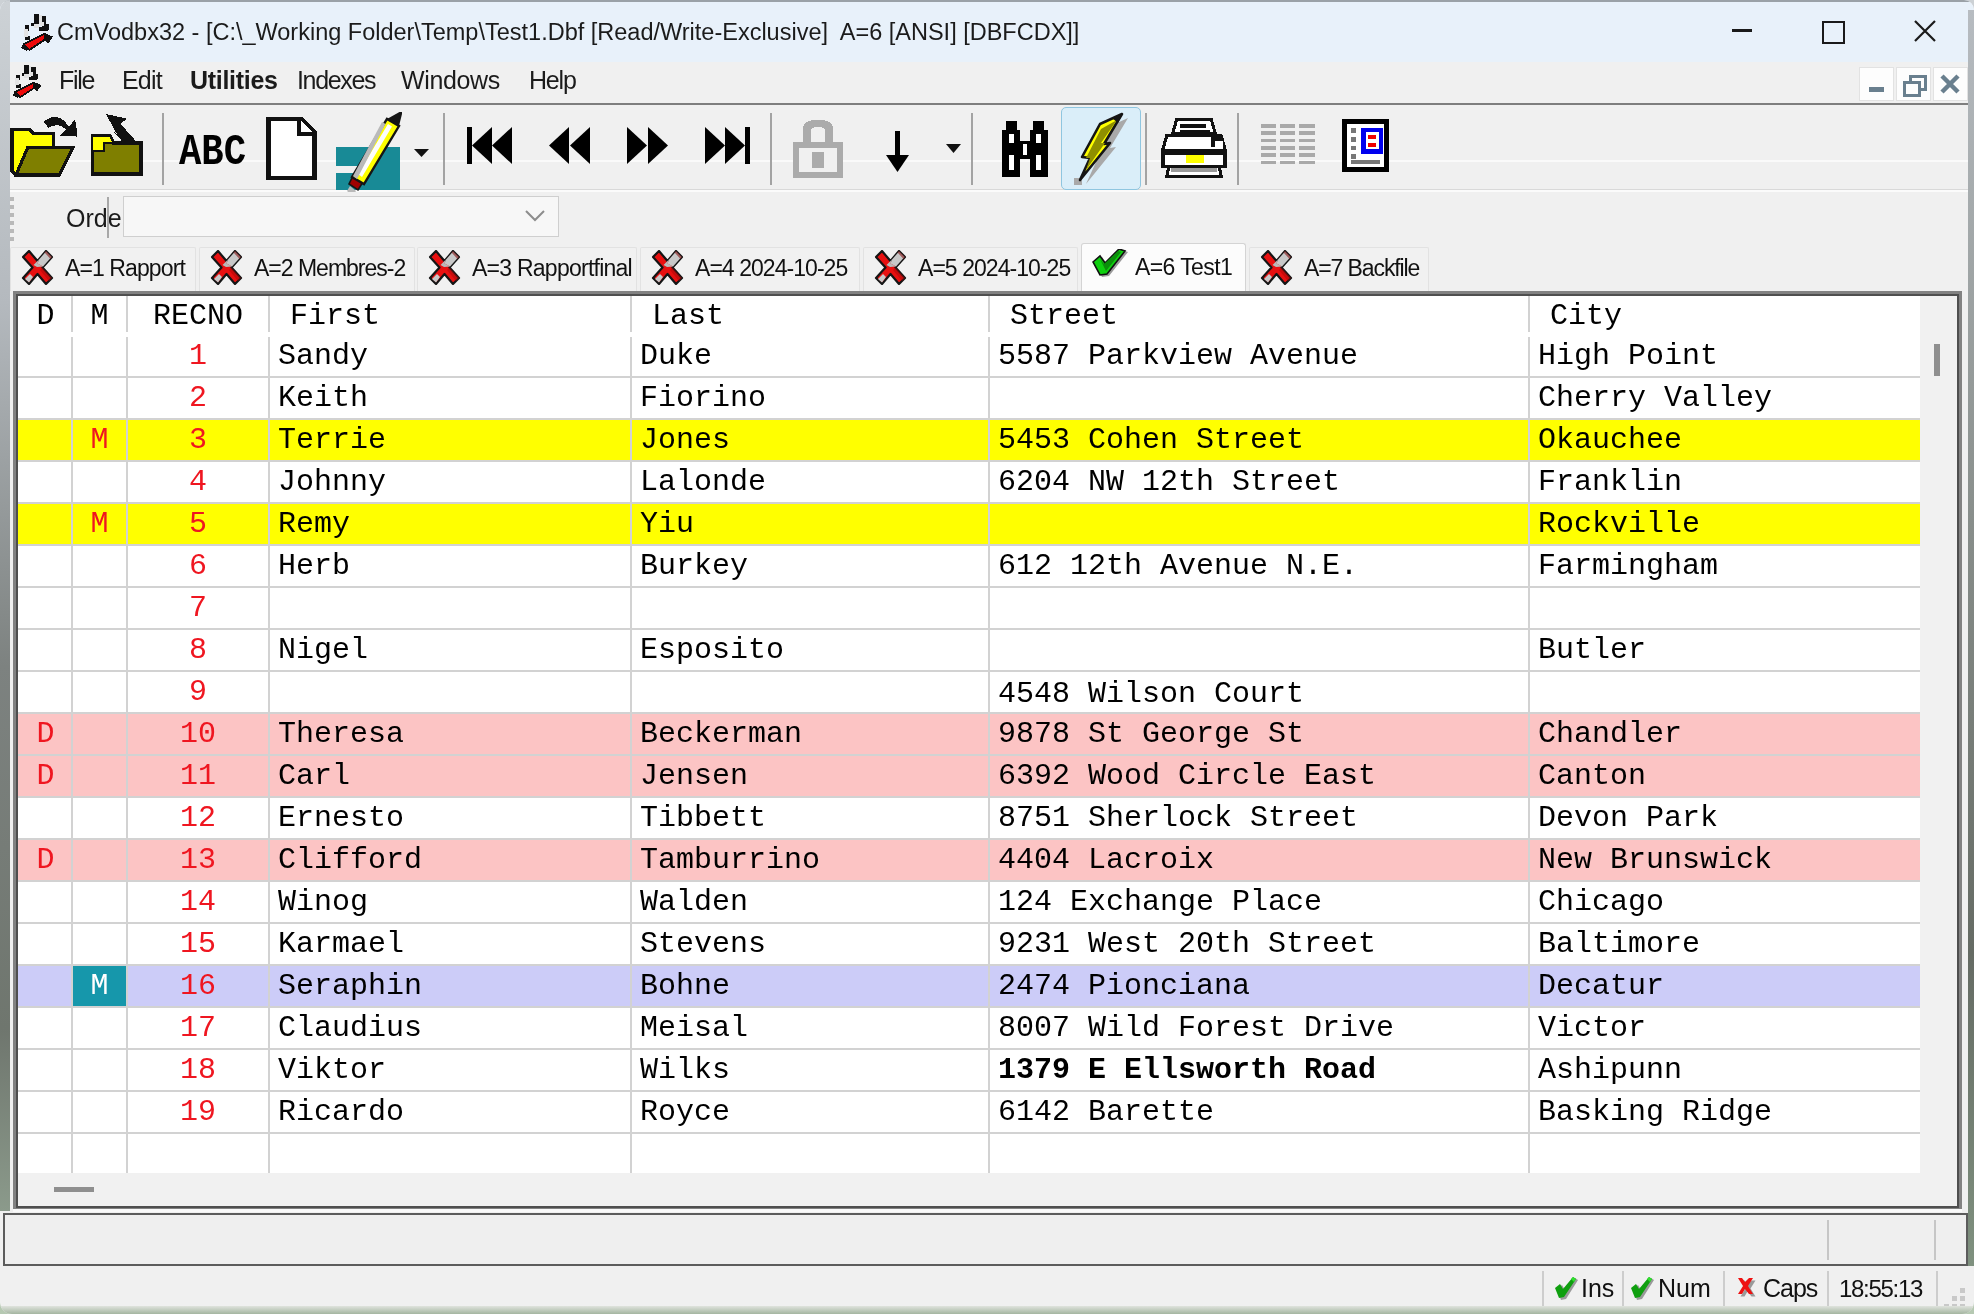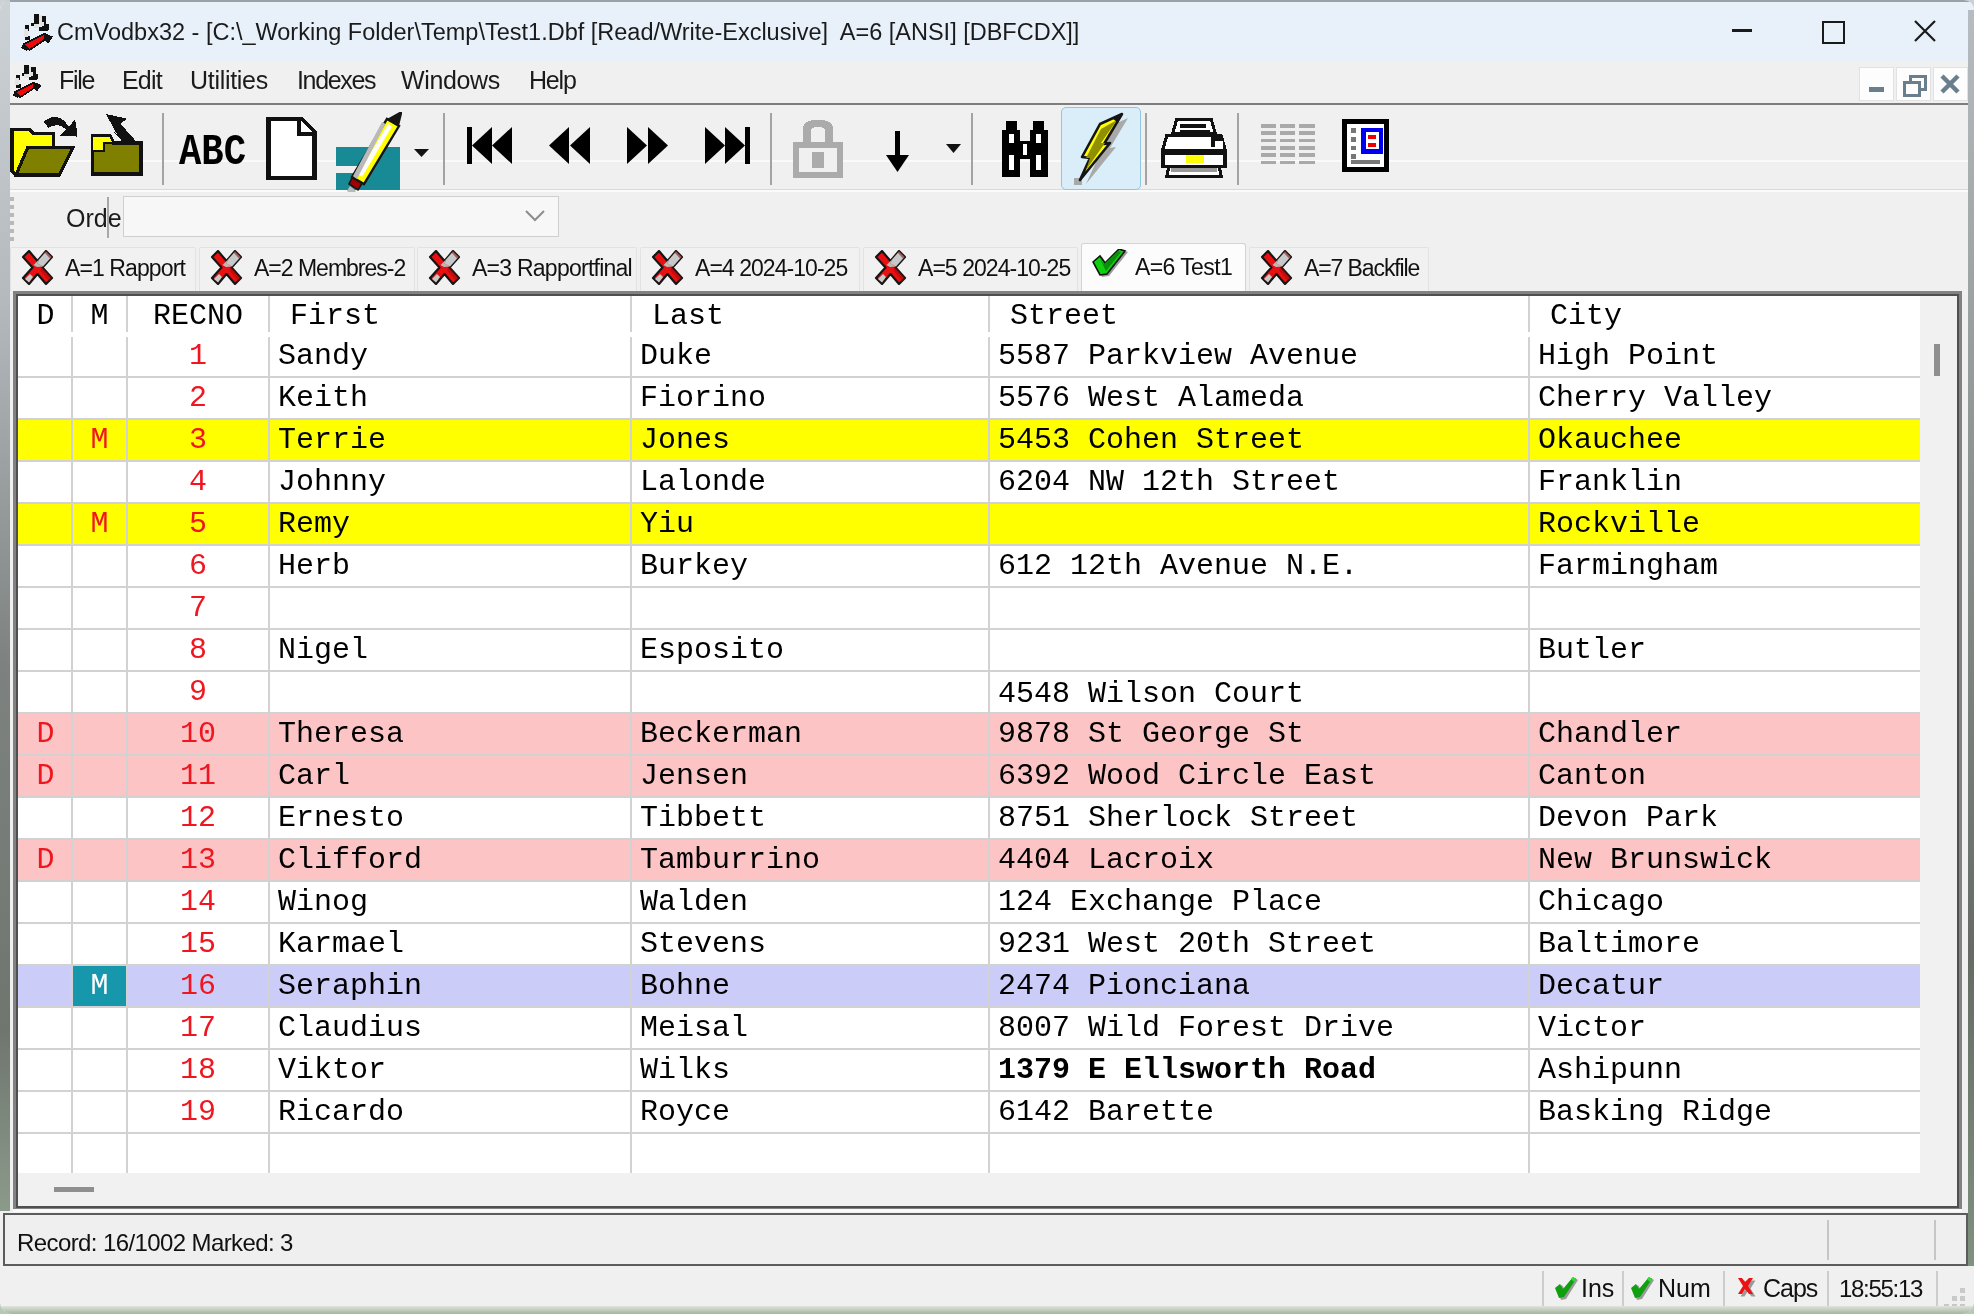--- a/index.html
+++ b/index.html
@@ -57,21 +57,21 @@
         <rect x="21" y="9" width="4" height="5"></rect>
 <rect x="15" y="12" width="5" height="4"></rect>
         <rect x="4" y="17" width="4" height="8"></rect>
 </g>
 <polygon points="4,33 26,22 31,25 10,39" fill="#ee0a0a" stroke="#111" stroke-width="2"></polygon>
 <polygon points="26,21 35,25 30,32 25,28" fill="#111"></polygon>
 <polygon points="3,33 9,38 7,40 1,37" fill="#111"></polygon>
 </svg>
 <div class="a" style="left:59px;top:62px;height:41px;line-height:37px;font-size:25px;letter-spacing:-1.3px;color:#1b1b1b;">File</div>
 <div class="a" style="left:122px;top:62px;height:41px;line-height:37px;font-size:25px;letter-spacing:-0.8px;color:#1b1b1b;">Edit</div>
-<div class="a" style="left:190px;top:62px;height:41px;line-height:37px;font-size:25px;letter-spacing:-0.3px;color:#1b1b1b;">Utilities</div>
+<div class="a" style="left:190px;top:62px;height:41px;line-height:37px;font-size:25px;letter-spacing:-0.3px;color:#1b1b1b;font-weight:bold;">Utilities</div>
 <div class="a" style="left:297px;top:62px;height:41px;line-height:37px;font-size:25px;letter-spacing:-1.35px;color:#1b1b1b;">Indexes</div>
 <div class="a" style="left:401px;top:62px;height:41px;line-height:37px;font-size:25px;letter-spacing:-0.35px;color:#1b1b1b;">Windows</div>
 <div class="a" style="left:529px;top:62px;height:41px;line-height:37px;font-size:25px;letter-spacing:-1.2px;color:#1b1b1b;">Help</div>
 <div class="a" style="left:1859px;top:67px;width:33px;height:32px;background:#fdfdfd;border:1px solid #e2e2e2;">
       <div class="a" style="left:9px;top:19px;width:15px;height:5px;background:#697f8e;"></div>
     </div>
 <div class="a" style="left:1896px;top:67px;width:33px;height:32px;background:#fdfdfd;border:1px solid #e2e2e2;">
       <div class="a" style="left:12px;top:7px;width:12px;height:10px;border:3px solid #697f8e;"></div>
       <div class="a" style="left:6px;top:13px;width:12px;height:10px;border:3px solid #697f8e;background:#fdfdfd;"></div>
     </div>
@@ -347,21 +347,20 @@
 <div class="a mono" style="left:1010px;top:296px;height:40px;line-height:41px;font-size:30px;color:#000;white-space:pre;">Street</div>
 <div class="a mono" style="left:1550px;top:296px;height:40px;line-height:41px;font-size:30px;color:#000;white-space:pre;">City</div>
 <div class="a mono" style="left:128px;top:336px;height:40px;line-height:41px;font-size:30px;color:#ef1620;width:140px;text-align:center;white-space:pre;">1</div>
 <div class="a mono" style="left:278px;top:336px;height:40px;line-height:41px;font-size:30px;color:#000;white-space:pre;">Sandy</div>
 <div class="a mono" style="left:640px;top:336px;height:40px;line-height:41px;font-size:30px;color:#000;white-space:pre;">Duke</div>
 <div class="a mono" style="left:998px;top:336px;height:40px;line-height:41px;font-size:30px;color:#000;white-space:pre;">5587 Parkview Avenue</div>
 <div class="a mono" style="left:1538px;top:336px;height:40px;line-height:41px;font-size:30px;color:#000;white-space:pre;">High Point</div>
 <div class="a mono" style="left:128px;top:378px;height:40px;line-height:41px;font-size:30px;color:#ef1620;width:140px;text-align:center;white-space:pre;">2</div>
 <div class="a mono" style="left:278px;top:378px;height:40px;line-height:41px;font-size:30px;color:#000;white-space:pre;">Keith</div>
 <div class="a mono" style="left:640px;top:378px;height:40px;line-height:41px;font-size:30px;color:#000;white-space:pre;">Fiorino</div>
-<div class="a mono" style="left:998px;top:378px;height:40px;line-height:41px;font-size:30px;color:#000;white-space:pre;">5576 West Alameda</div>
 <div class="a mono" style="left:1538px;top:378px;height:40px;line-height:41px;font-size:30px;color:#000;white-space:pre;">Cherry Valley</div>
 <div class="a mono" style="left:128px;top:420px;height:40px;line-height:41px;font-size:30px;color:#ef1620;width:140px;text-align:center;white-space:pre;">3</div>
 <div class="a mono" style="left:73px;top:420px;height:40px;line-height:41px;font-size:30px;color:#ef1620;width:53px;text-align:center;white-space:pre;">M</div>
 <div class="a mono" style="left:278px;top:420px;height:40px;line-height:41px;font-size:30px;color:#000;white-space:pre;">Terrie</div>
 <div class="a mono" style="left:640px;top:420px;height:40px;line-height:41px;font-size:30px;color:#000;white-space:pre;">Jones</div>
 <div class="a mono" style="left:998px;top:420px;height:40px;line-height:41px;font-size:30px;color:#000;white-space:pre;">5453 Cohen Street</div>
 <div class="a mono" style="left:1538px;top:420px;height:40px;line-height:41px;font-size:30px;color:#000;white-space:pre;">Okauchee</div>
 <div class="a mono" style="left:128px;top:462px;height:40px;line-height:41px;font-size:30px;color:#ef1620;width:140px;text-align:center;white-space:pre;">4</div>
 <div class="a mono" style="left:278px;top:462px;height:40px;line-height:41px;font-size:30px;color:#000;white-space:pre;">Johnny</div>
 <div class="a mono" style="left:640px;top:462px;height:40px;line-height:41px;font-size:30px;color:#000;white-space:pre;">Lalonde</div>
@@ -435,21 +434,20 @@
 <div class="a mono" style="left:1538px;top:1050px;height:40px;line-height:41px;font-size:30px;color:#000;white-space:pre;">Ashipunn</div>
 <div class="a mono" style="left:128px;top:1092px;height:40px;line-height:41px;font-size:30px;color:#ef1620;width:140px;text-align:center;white-space:pre;">19</div>
 <div class="a mono" style="left:278px;top:1092px;height:40px;line-height:41px;font-size:30px;color:#000;white-space:pre;">Ricardo</div>
 <div class="a mono" style="left:640px;top:1092px;height:40px;line-height:41px;font-size:30px;color:#000;white-space:pre;">Royce</div>
 <div class="a mono" style="left:998px;top:1092px;height:40px;line-height:41px;font-size:30px;color:#000;white-space:pre;">6142 Barette</div>
 <div class="a mono" style="left:1538px;top:1092px;height:40px;line-height:41px;font-size:30px;color:#000;white-space:pre;">Basking Ridge</div>
 <div class="a" style="left:13px;top:1209px;width:1949px;height:3px;background:#fafafa;"></div>
 <div class="a" style="left:3px;top:1213px;width:1965px;height:53px;background:#efefef;border:2.5px solid #5c5c5c;box-sizing:border-box;"></div>
 <div class="a" style="left:1827px;top:1220px;width:2px;height:40px;background:#c6c6c6;"></div>
 <div class="a" style="left:1934px;top:1220px;width:2px;height:40px;background:#c6c6c6;"></div>
-<div class="a" style="left:17px;top:1219px;height:46px;line-height:47px;font-size:24px;letter-spacing:-0.6px;color:#111;">Record: 16/1002 Marked: 3</div>
 <div class="a" style="left:1542px;top:1271px;width:2px;height:38px;background:#cdcdcd;"></div>
 <div class="a" style="left:1622px;top:1271px;width:2px;height:38px;background:#cdcdcd;"></div>
 <div class="a" style="left:1723px;top:1271px;width:2px;height:38px;background:#cdcdcd;"></div>
 <div class="a" style="left:1827px;top:1271px;width:2px;height:38px;background:#cdcdcd;"></div>
 <div class="a" style="left:1936px;top:1271px;width:2px;height:38px;background:#cdcdcd;"></div>
 <svg class="a" style="left:1553px;top:1275px" width="26" height="26" viewBox="0 0 26 26">
 <path d="M4 14 L9 10 L12 15 L22 3 L25 5 L13 24 L8 25 Z" fill="#9a9a9a"></path>
 <path d="M2 13 L7 9 L10 14 L20 2 L23 4 L11 22 L6 23 Z" fill="#0f9f0f"></path>
 <path d="M20 2 L23 4 L21 7 L18 4 Z" fill="#2fdf2f"></path>
 </svg>

